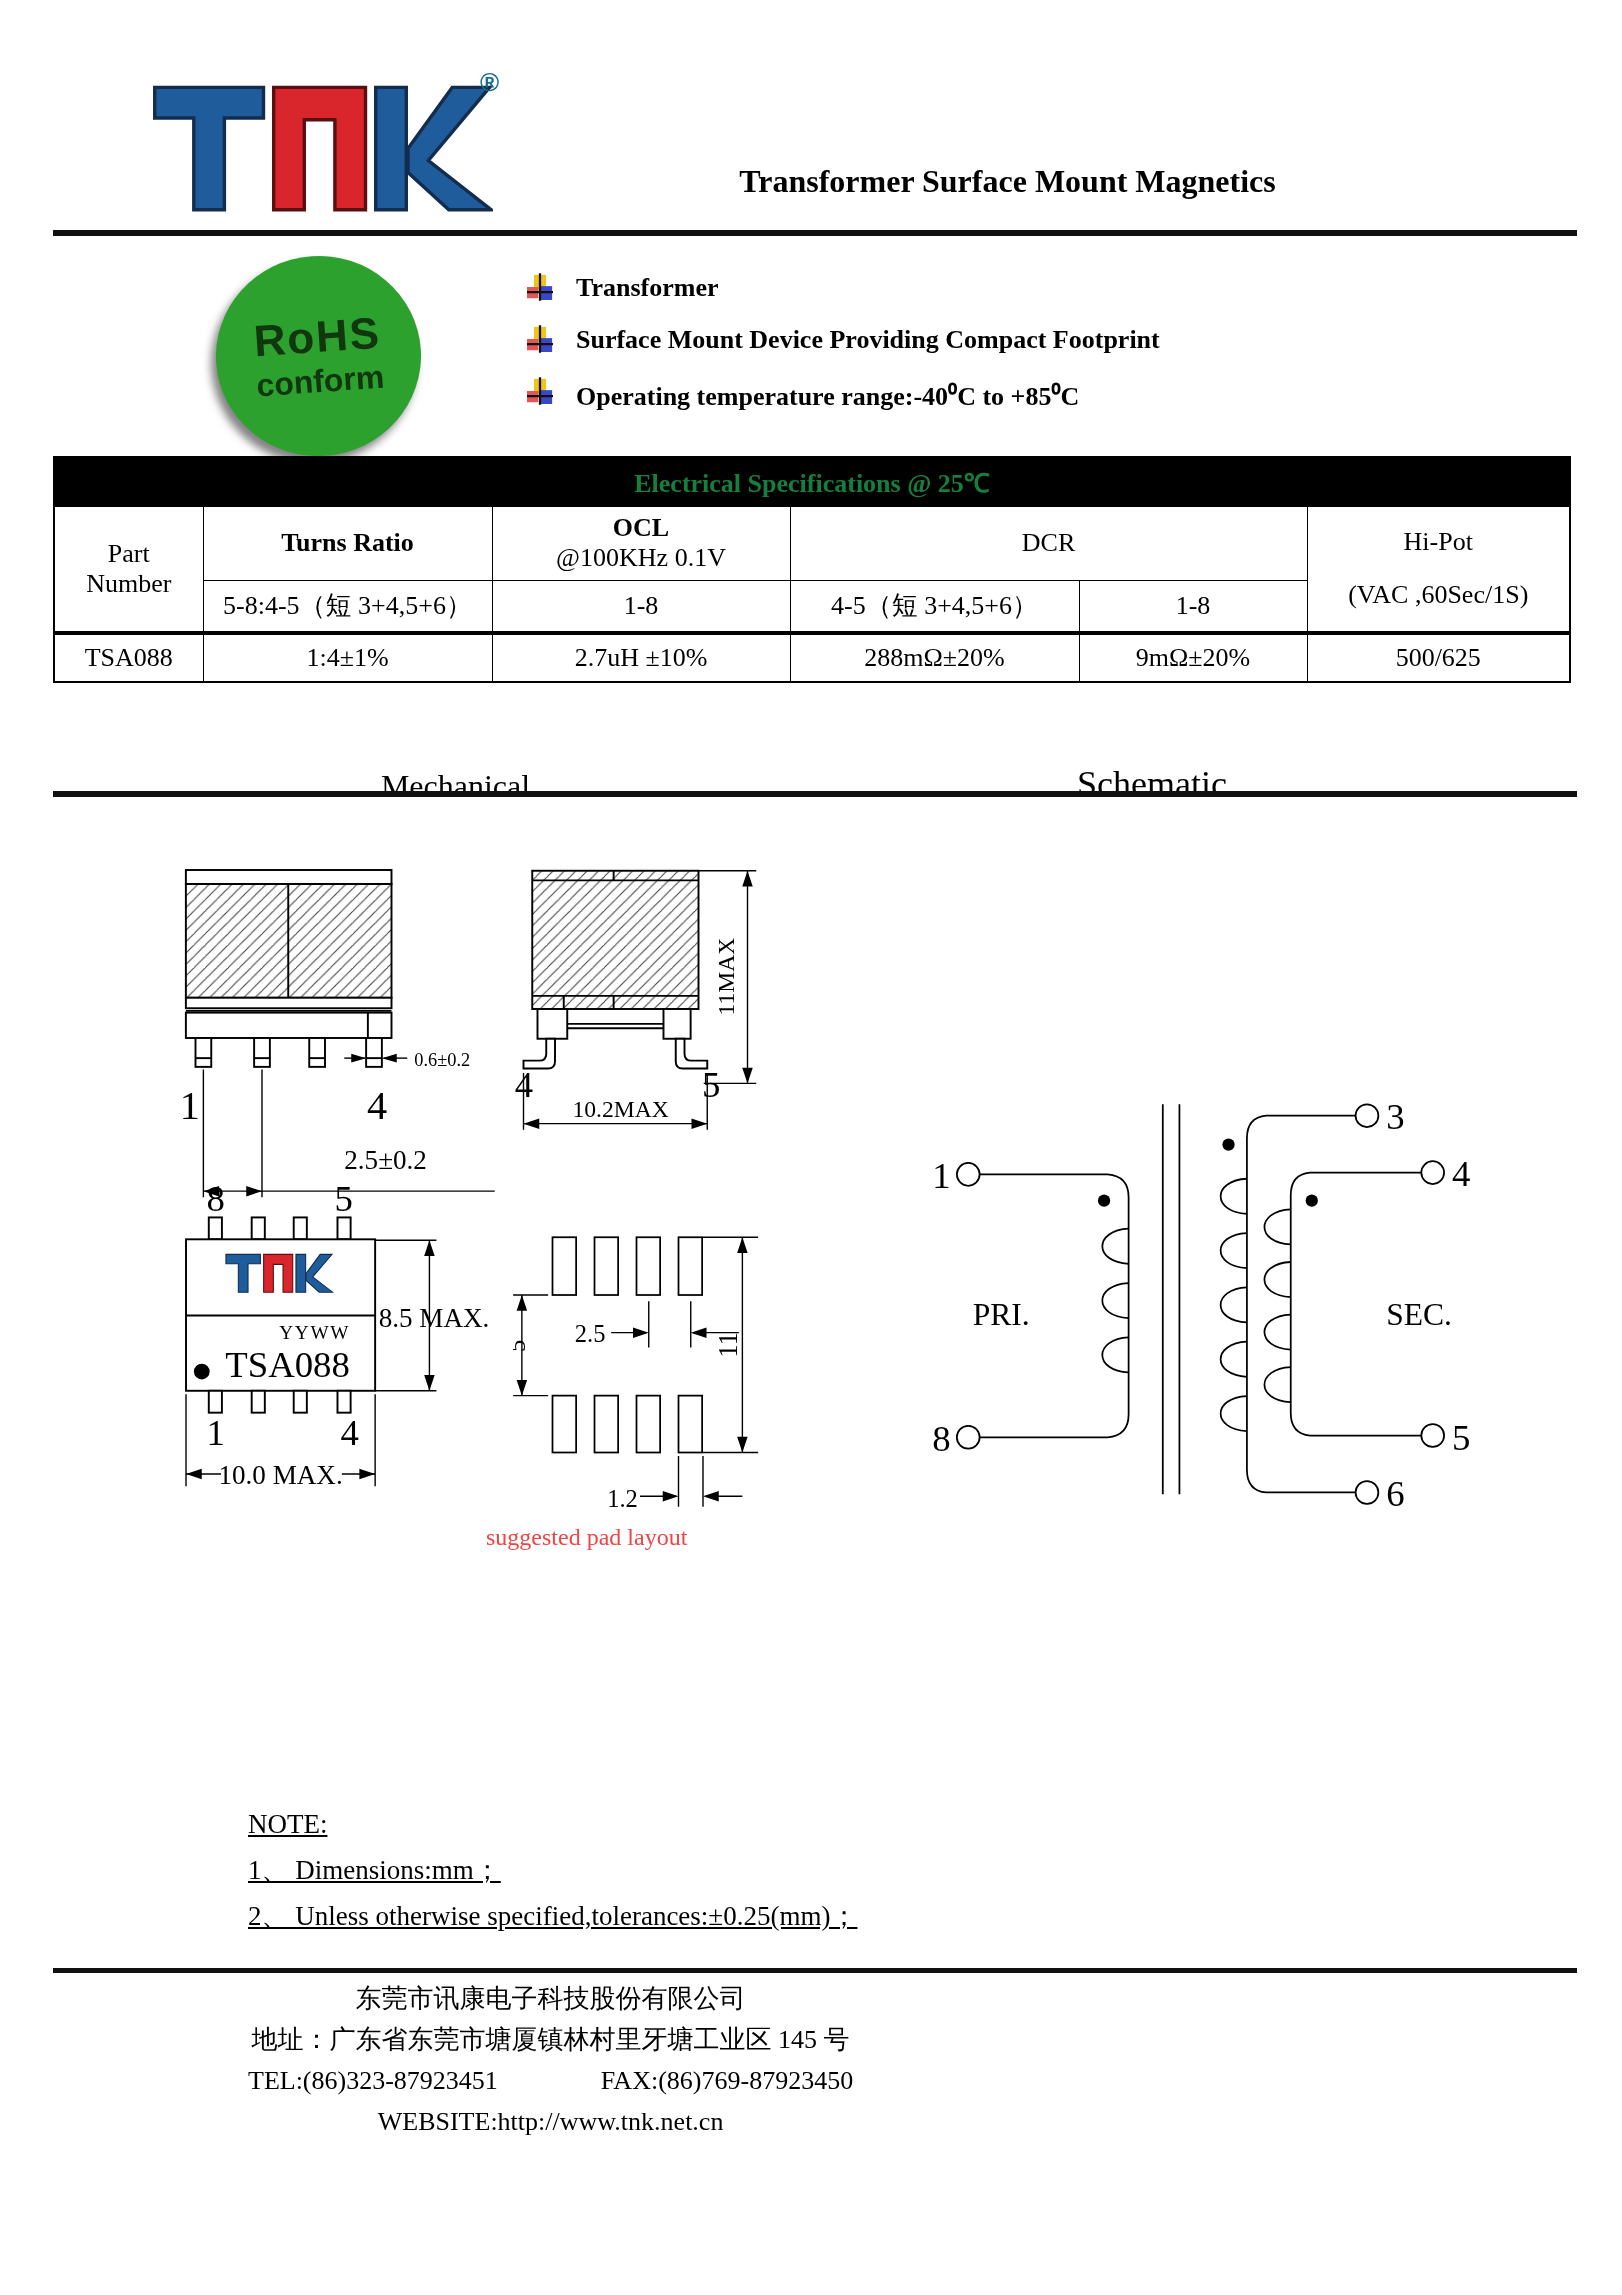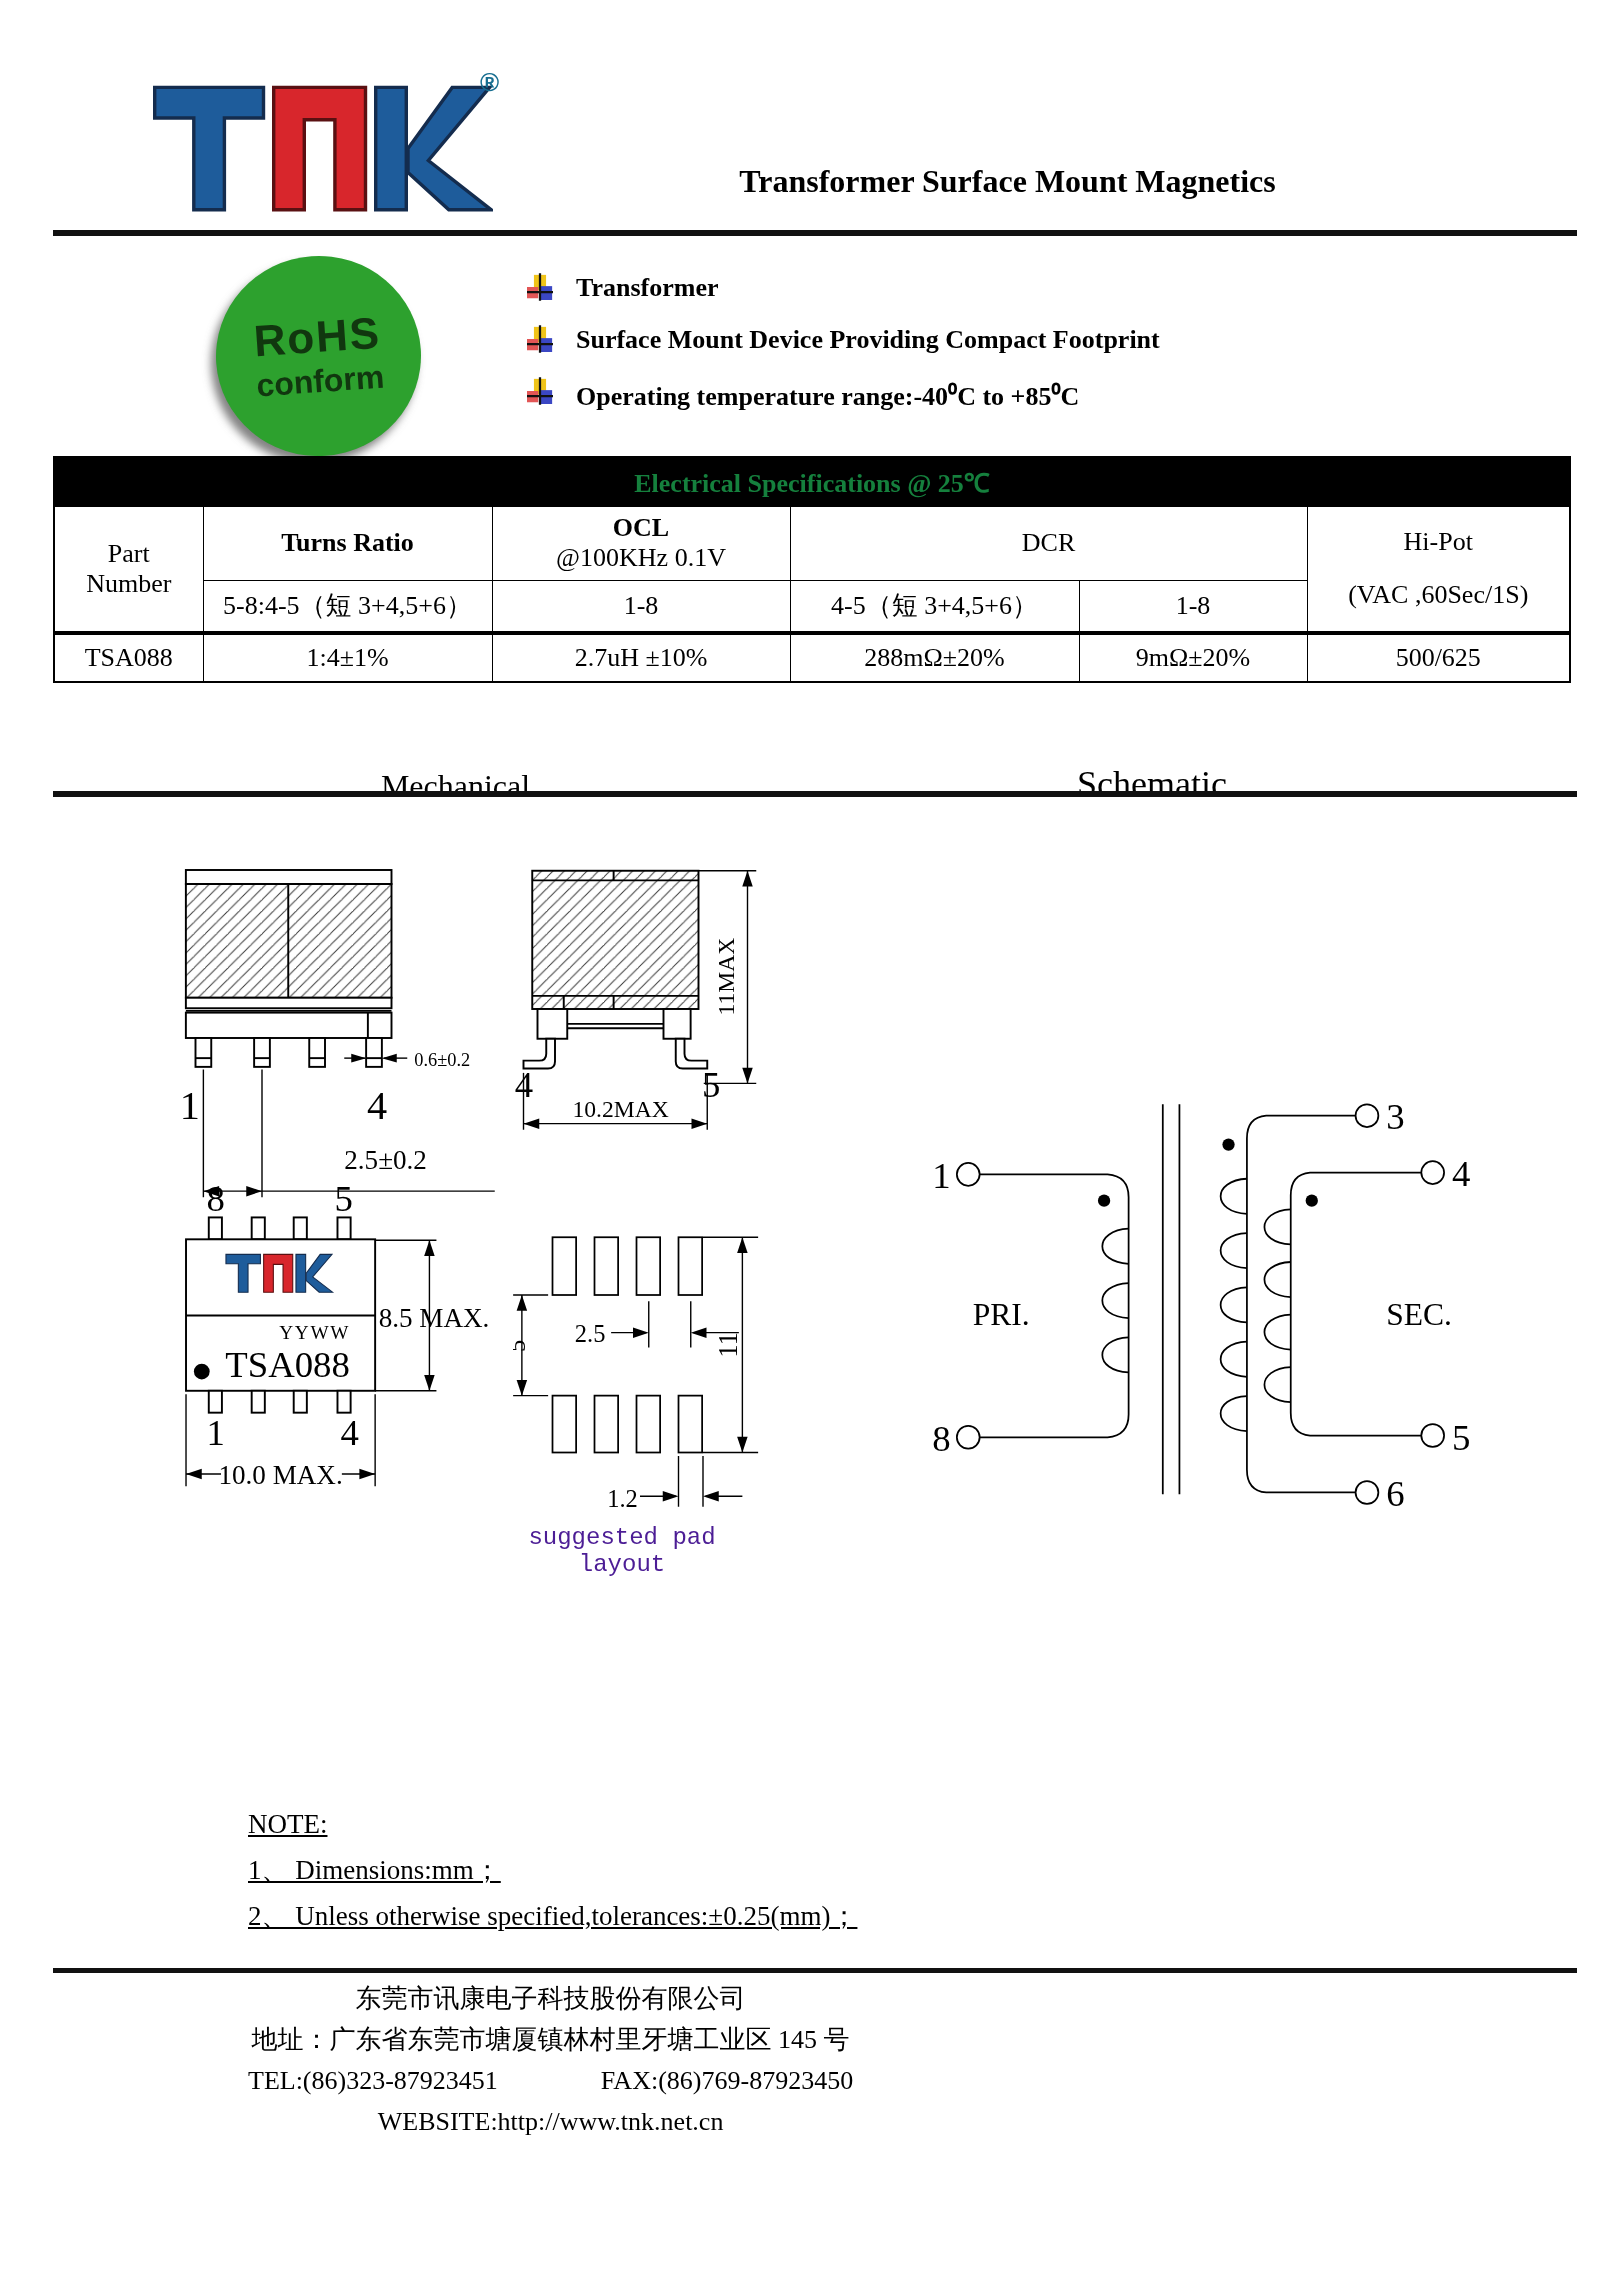--- a/index.html
+++ b/index.html
@@ -42,22 +42,22 @@
   table.spec { border:2.6px solid #000; }
   .b { font-weight:bold; }
 
   
   .sec-head { position:absolute; font-weight:normal;margin-top:48px; }
   .mech { left:289px; top:720px; width:333px; text-align:center; font-size:32px; }
   .schem { left:981px; top:715px; width:342px; text-align:center; font-size:36px; }
 
   
   svg text { font-family:"Liberation Serif", serif; fill:#000; }
-  .cap { position:absolute; left:486px; top:1524px; width:272px; text-align:center;
-         font-family:Liberation Mono, monospace; font-size:24px; color:#4c1d95; }
+  .cap { position:absolute; left:486px; top:1524px; width:272px; text-align:left;
+         font-family:Liberation Serif, serif; font-size:24px; color:#ef4444; }
 
   
   .note { position:absolute; left:248px; top:1801px; font-size:27px; line-height:46px;text-decoration:underline; }
   .footer { position:absolute; left:248px; top:1978px; font-size:26px; line-height:41px;text-align:center; }
   .footer .fax { margin-left:103px; }
 </style>
 </head>
 <body>
 
 <svg width="0" height="0" style="position:absolute" aria-hidden="true">

